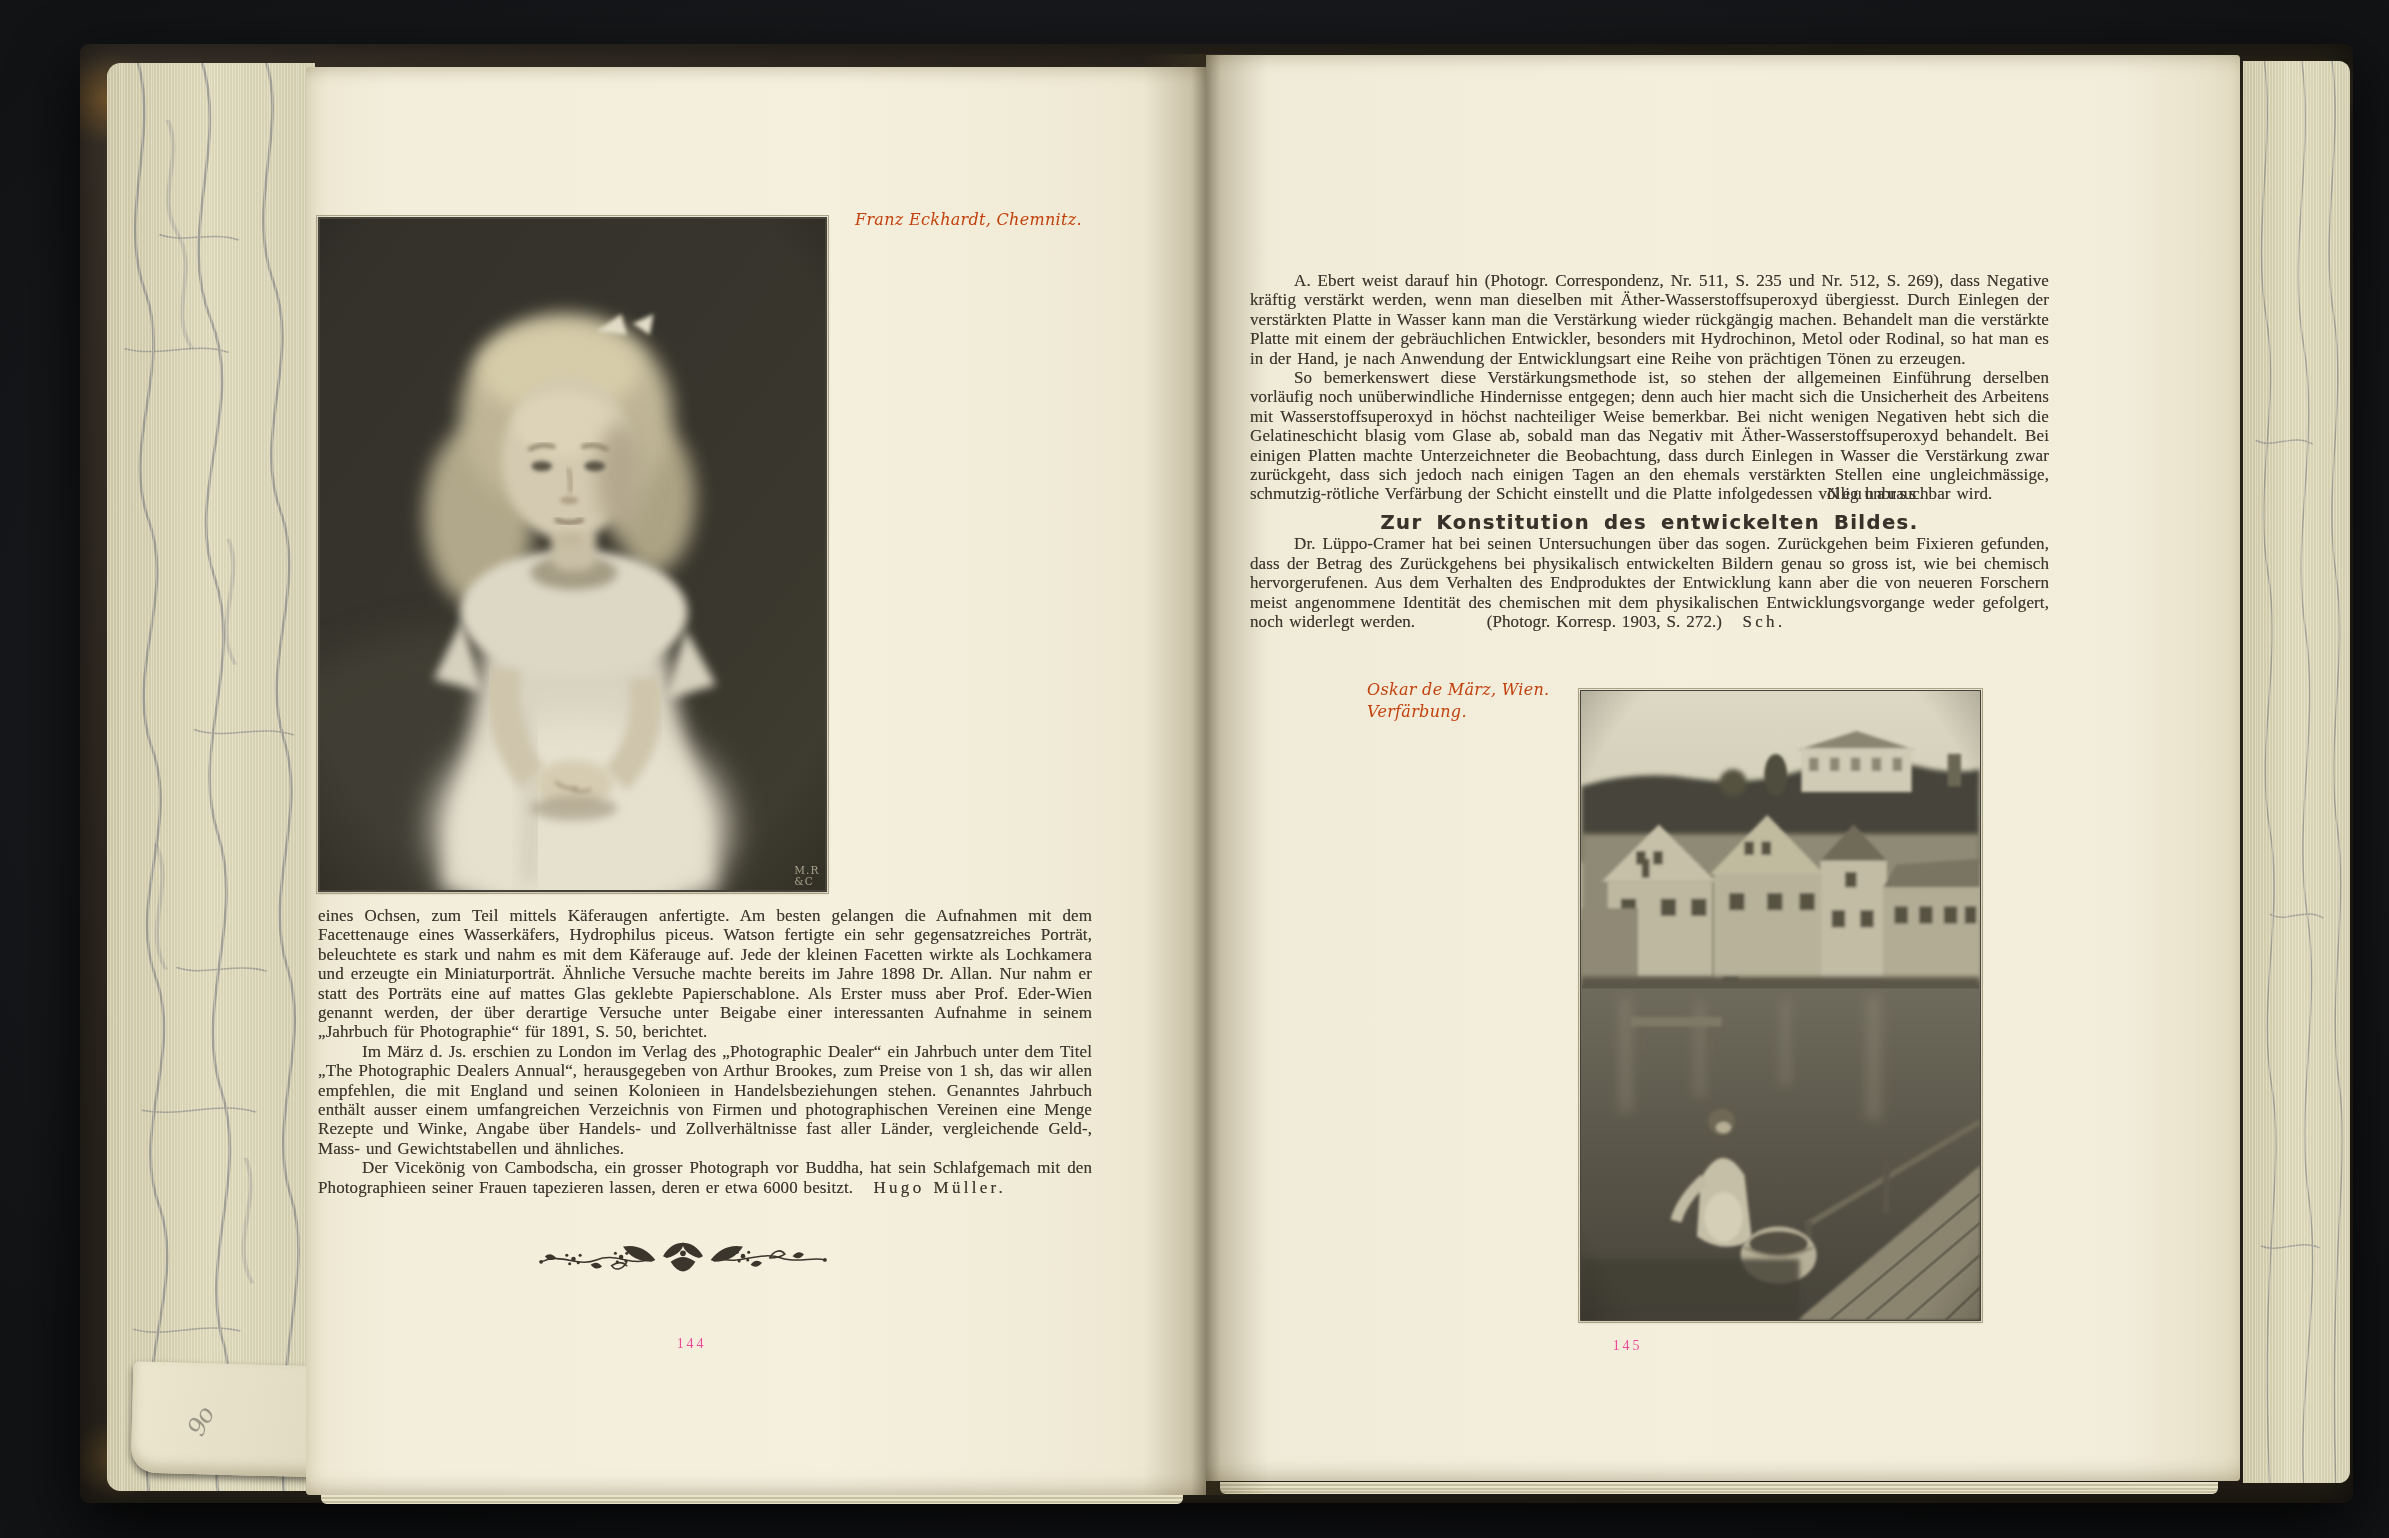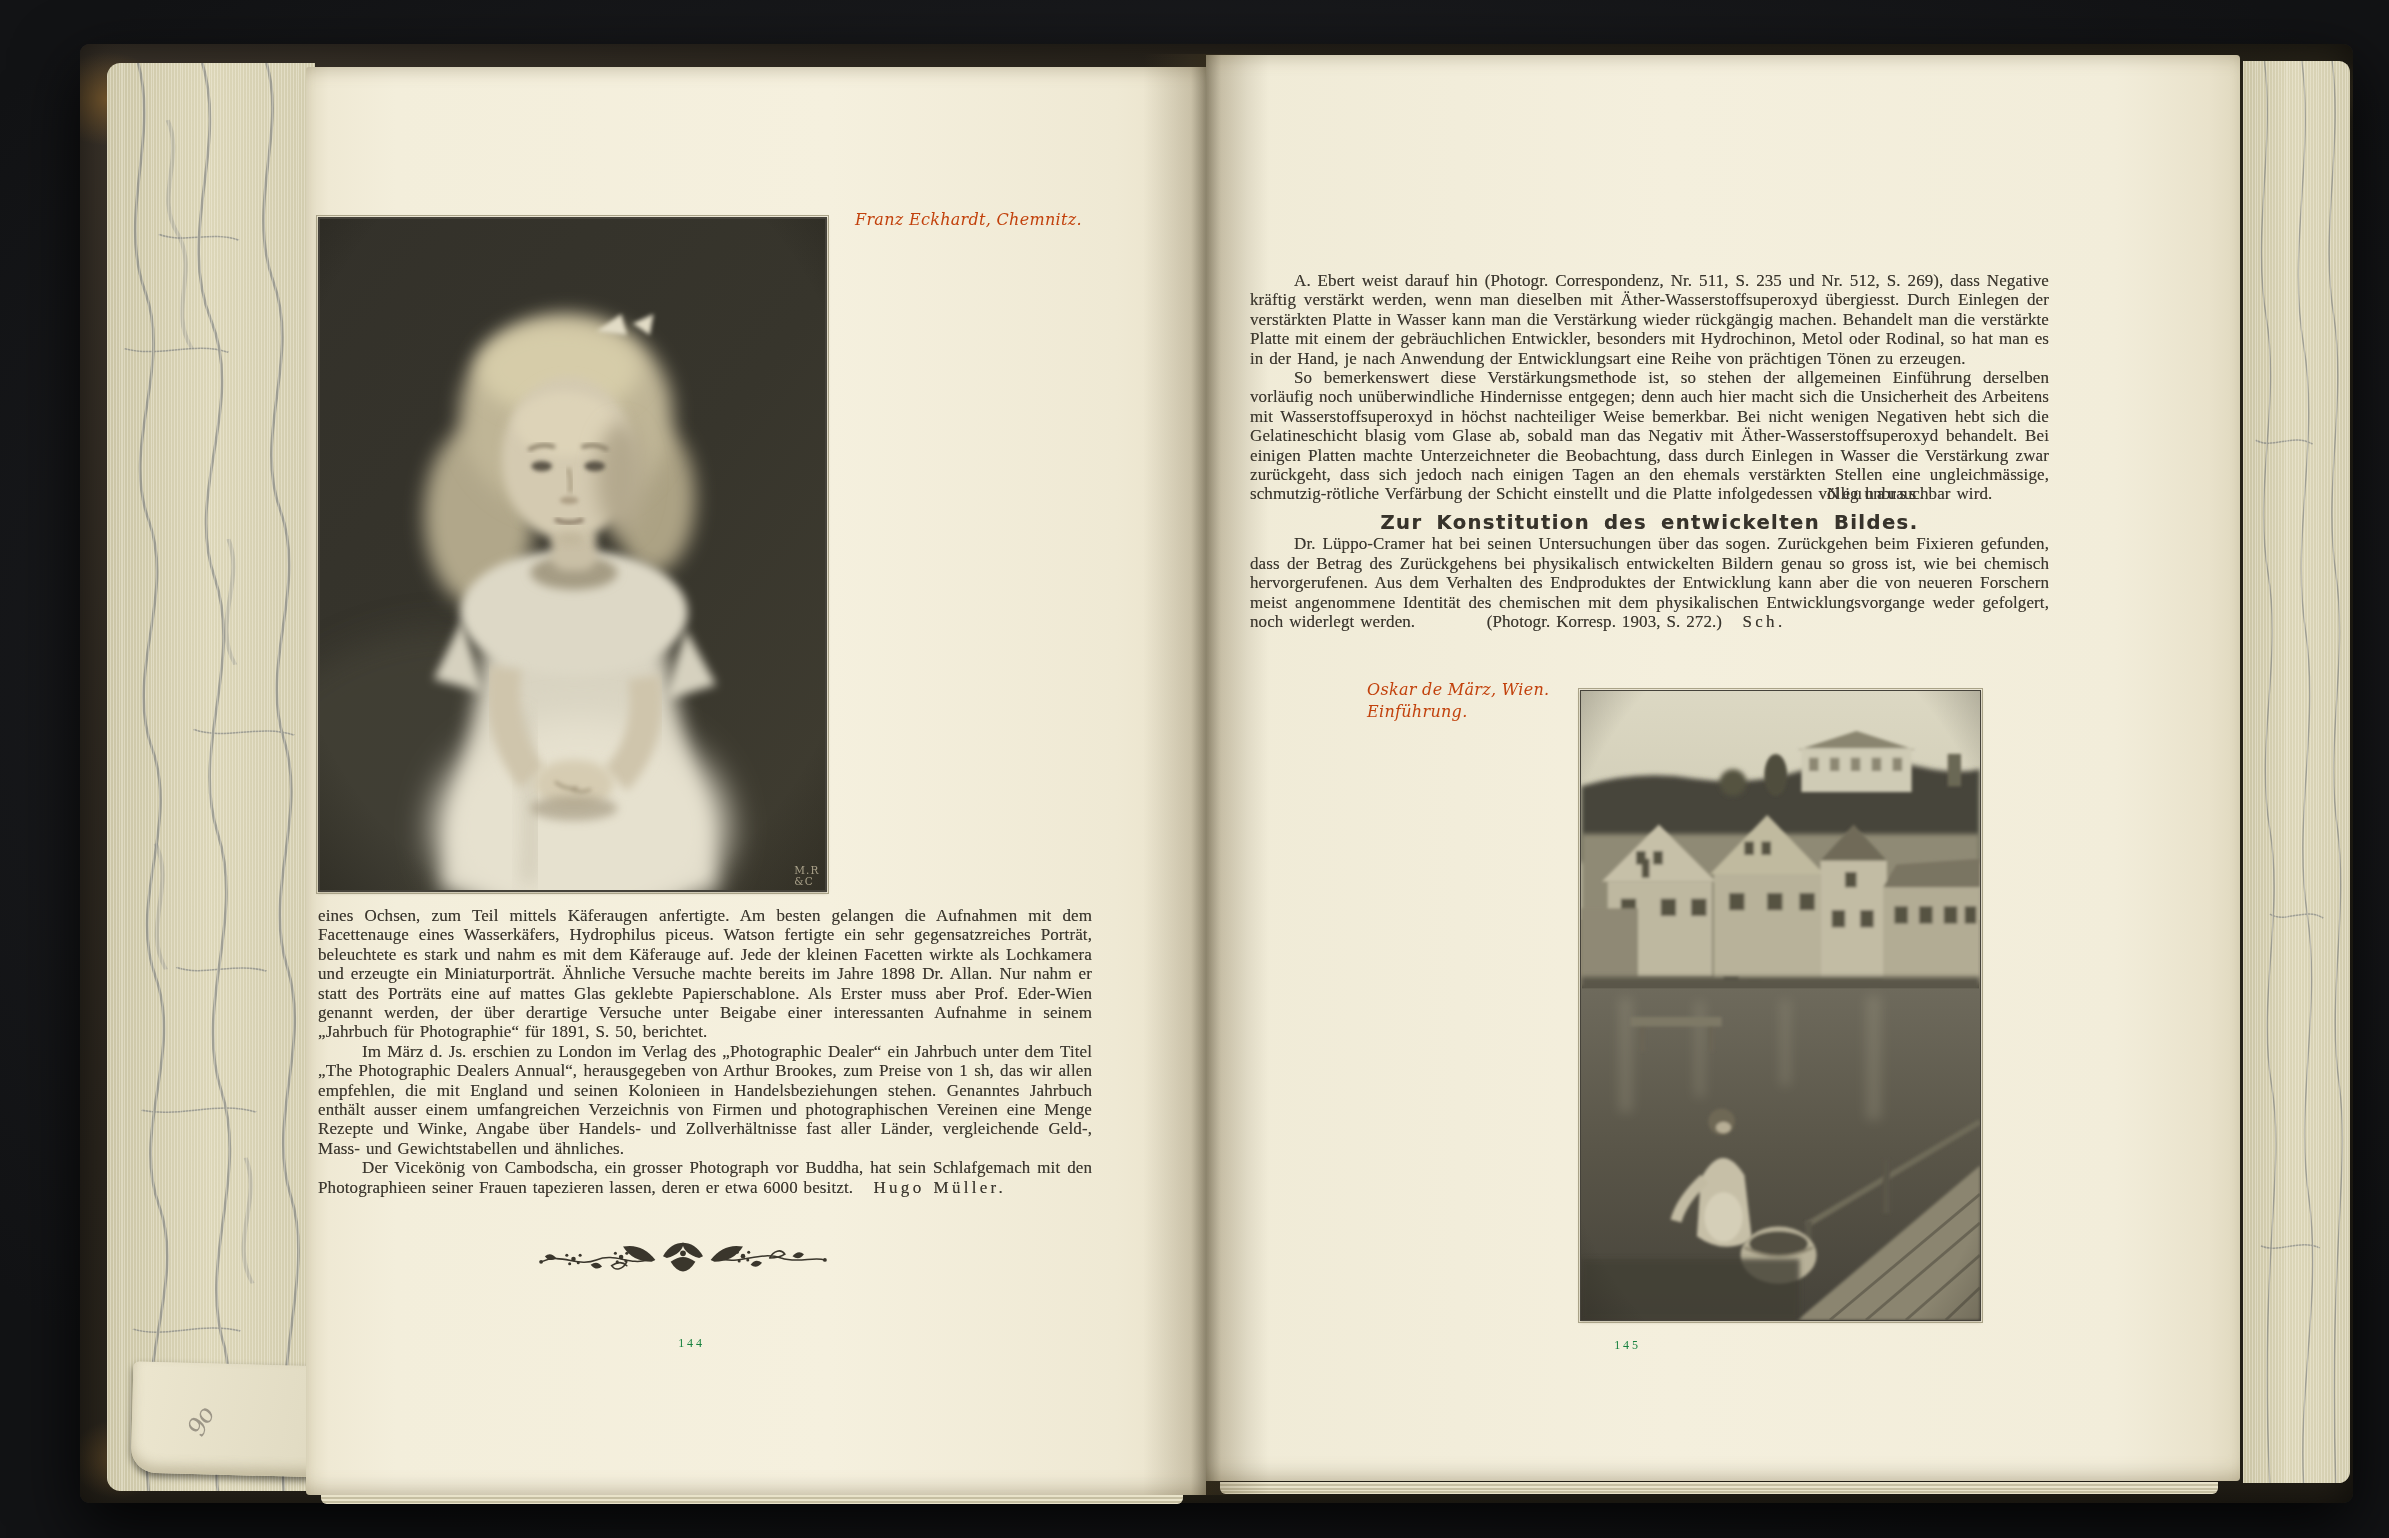--- a/index.html
+++ b/index.html
@@ -85,21 +85,21 @@
   .h-main{
     font-family:"DejaVu Sans","Liberation Sans",sans-serif;font-weight:700;
     font-size:27px;line-height:29px;letter-spacing:2.4px;word-spacing:7.6px;margin:0;
   }
   .h-sub{
     font-family:"DejaVu Sans","Liberation Sans",sans-serif;font-weight:700;
     font-size:19.6px;line-height:23px;letter-spacing:1.4px;word-spacing:5.7px;margin:0;text-align:center;color:#37332b;
   }
   .h-sub2{margin-top:7.6px;}
   .pageno{
-    position:absolute;font-size:12px;letter-spacing:2.9px;color:#15803d;width:67px;text-align:center;
+    position:absolute;font-size:14px;letter-spacing:2.9px;color:#ec4899;width:67px;text-align:center;
   }
 
   
   .photo{
     position:absolute;box-sizing:border-box;border:2.9px solid #45423a;
     outline:1px solid #aaa388;outline-offset:1.9px;
     box-shadow:inset 0 0 0 1px #948d74, 0 1px 2.9px rgba(80,70,45,.35);
     background:#35332c;overflow:hidden;
   }
   .photo svg{position:absolute;inset:0;width:100%;height:100%;}
@@ -277,21 +277,21 @@
 
   <div class="body-copy" style="left:1250px;top:271px;width:799px;">
     <p class="indent"><span>A. Ebert weist darauf hin (Photogr. Correspondenz, Nr. 511, S. 235 und Nr. 512, S. 269), dass Negative kräftig verstärkt werden, wenn man dieselben mit Äther-Wasserstoffsuperoxyd übergiesst.  Durch Einlegen der verstärkten Platte in Wasser kann man die Verstärkung wieder rückgängig machen.  Behandelt man die verstärkte Platte mit einem der gebräuchlichen Entwickler, besonders mit Hydrochinon, Metol oder Rodinal, so hat man es in der Hand, je nach Anwendung der Entwicklungsart eine Reihe von prächtigen Tönen zu erzeugen.</span></p>
     <p class="indent rel"><span>So bemerkenswert diese Verstärkungsmethode ist, so stehen der allgemeinen Einführung derselben vorläufig noch unüberwindliche Hindernisse entgegen; denn auch hier macht sich die Unsicherheit des Arbeitens mit Wasserstoffsuperoxyd in höchst nachteiliger Weise bemerkbar.  Bei nicht wenigen Negativen hebt sich die Gelatineschicht blasig vom Glase ab, sobald man das Negativ mit Äther-Wasserstoffsuperoxyd behandelt.  Bei einigen Platten machte Unterzeichneter die Beobachtung, dass durch Einlegen in Wasser die Verstärkung zwar zurückgeht, dass sich jedoch nach einigen Tagen an den ehemals verstärkten Stellen eine ungleichmässige, schmutzig-rötliche Verfärbung der Schicht einstellt und die Platte infolgedessen völlig unbrauchbar wird.</span><span class="sig sig-abs">Neuhauss.</span></p>
     <h2 class="h-sub h-sub2">Zur Konstitution des entwickelten Bildes.</h2>
     <p class="indent"><span>Dr. Lüppo-Cramer hat bei seinen Untersuchungen über das sogen. Zurückgehen beim Fixieren gefunden, dass der Betrag des Zurückgehens bei physikalisch entwickelten Bildern genau so gross ist, wie bei chemisch hervorgerufenen.  Aus dem Verhalten des Endproduktes der Entwicklung kann aber die von neueren Forschern meist angenommene Identität des chemischen mit dem physikalischen Entwicklungsvorgange weder gefolgert, noch widerlegt werden.</span><span class="gap-lg">(Photogr. Korresp. 1903, S. 272.)</span><span class="sig gap-sm">Sch.</span></p>
   </div>
 
   <div class="credit" style="left:1367px;top:679px;">
     <div>Oskar de März, Wien.</div>
-    <div>Einführung.</div>
+    <div>Verfärbung.</div>
   </div>
 
   <div class="photo" style="left:1580px;top:690px;width:401px;height:631px;border-width:1.9px;">
     <svg viewBox="0 0 420 660" preserveAspectRatio="none">
       <defs>
         <linearGradient id="sky" x1="0" y1="0" x2="0" y2="1">
           <stop offset="0" stop-color="#dcd8c3"></stop>
             <stop offset="1" stop-color="#c9c5ae"></stop>
         </linearGradient>
         <linearGradient id="water" x1="0" y1="0" x2="0" y2="1">

